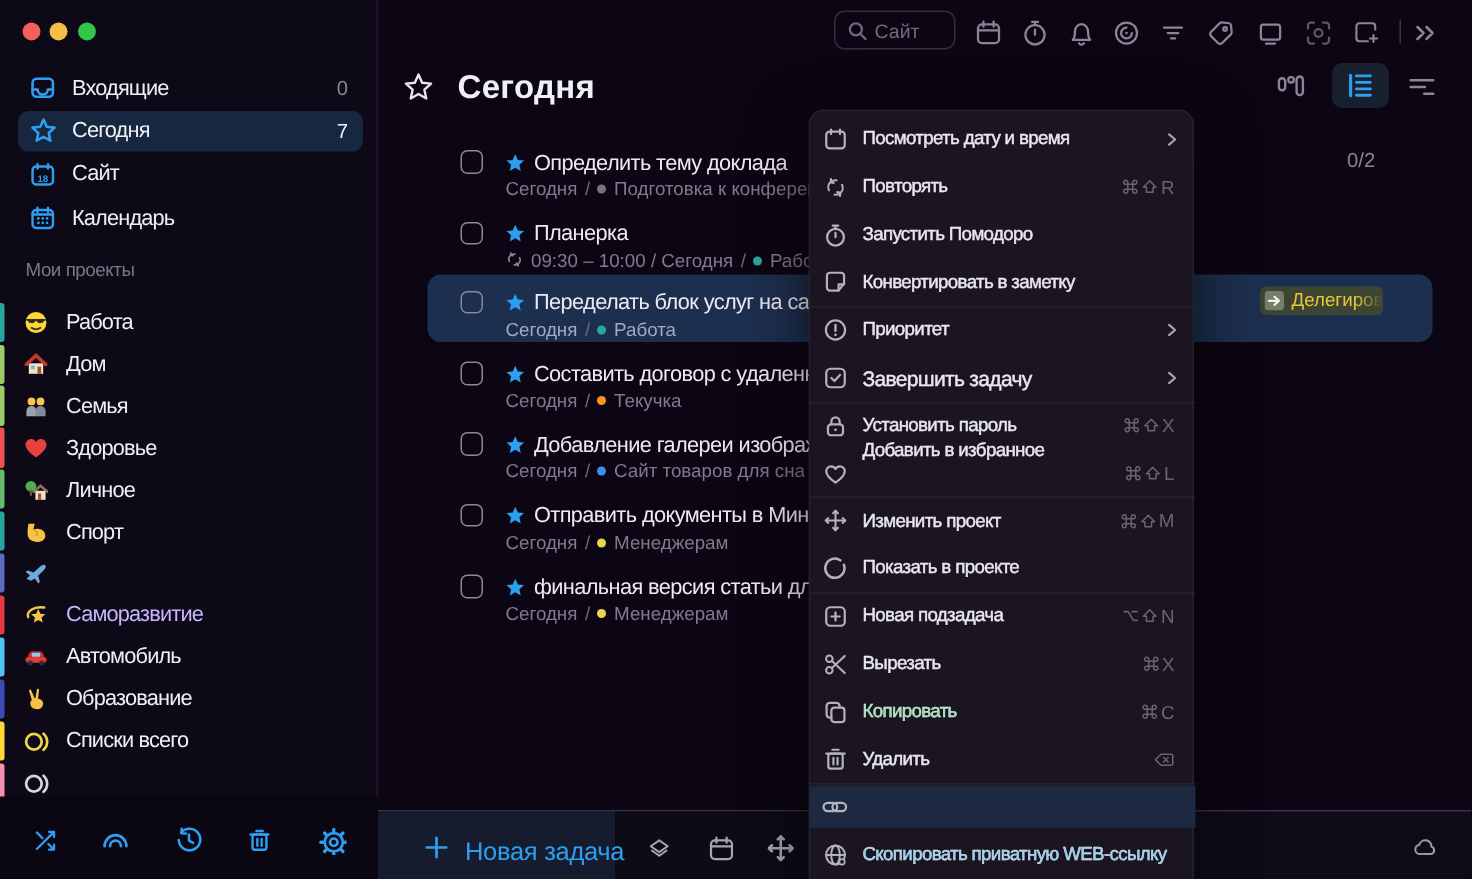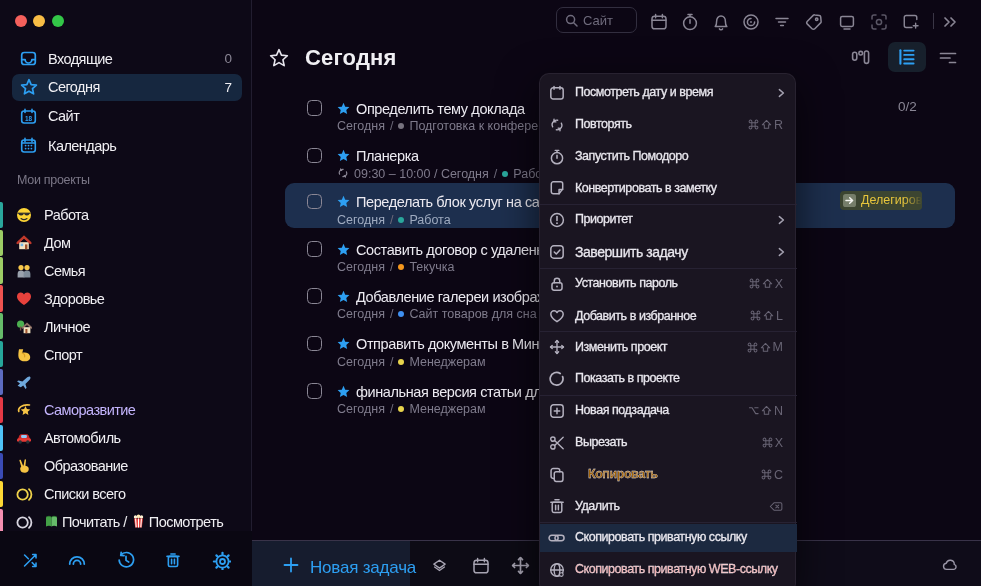--- a/index.html
+++ b/index.html
@@ -145,36 +145,20 @@
       </svg>
     </div>
 <div class="abs" style="left:44px;top:480.1px;height:28px;display:flex;align-items:center;font-size:14.5px;font-weight:500;color:#f0eff3;white-space:nowrap;letter-spacing:-0.55px">Списки всего</div>
 <div class="abs" style="left:0;top:508.5px;width:3px;height:26.3px;background:#f48fb1;border-radius:0 2px 2px 0"></div>
 <div class="abs row" style="left:16px;top:513.9px">
       <svg width="17.0" height="17.0" viewBox="0 0 17 17" style="">
         <circle cx="6.6" cy="8.5" r="5.2" fill="none" stroke="#d8d5e0" stroke-width="1.8" stroke-linecap="round" stroke-linejoin="round"></circle>
         <path d="M13 3.1 a7.2 7.2 0 0 1 0 10.8" fill="none" stroke="#d8d5e0" stroke-width="1.8" stroke-linecap="round" stroke-linejoin="round"></path>
       </svg>
     </div>
-<div class="abs row" style="left:44px;top:507.9px;height:28px;font-size:14.5px;font-weight:500;color:#f0eff3;white-space:nowrap;letter-spacing:-0.55px;width:206px;overflow:hidden">
-      <svg width="15.0" height="15.0" viewBox="0 0 15 15" style="">
-        <path d="M2 3.2 C4 2 6 2 7.5 3.2 L7.5 12.6 C6 11.4 4 11.4 2 12.6 Z" fill="#43a047"></path>
-        <path d="M13 3.2 C11 2 9 2 7.5 3.2 L7.5 12.6 C9 11.4 11 11.4 13 12.6 Z" fill="#66bb6a"></path>
-        <path d="M2 3.2 C4 2 6 2 7.5 3.2 C9 2 11 2 13 3.2" fill="none" stroke="#2e7d32" stroke-width="0.8"></path>
-      </svg>
-      <span style="margin:0 4px 0 3px">Почитать /</span>
-      <svg width="15.0" height="15.0" viewBox="0 0 15 15" style="">
-        <circle cx="4.5" cy="3" r="1.7" fill="#fff3d6"></circle>
-        <circle cx="7.5" cy="2.4" r="1.8" fill="#ffe9b8"></circle>
-        <circle cx="10.5" cy="3" r="1.7" fill="#fff3d6"></circle>
-        <path d="M3 4.4 L4.2 13.6 L10.8 13.6 L12 4.4 Z" fill="#e53935"></path>
-        <path d="M4.6 4.6 L5.2 13.4 M7.5 4.6 L7.5 13.4 M10.4 4.6 L9.8 13.4" stroke="#fff" stroke-width="1.1"></path>
-      </svg>
-      <span style="margin-left:3px">Посмотреть</span>
-    </div>
 <div class="abs" style="left:0;top:531px;width:252px;height:55px;background:#0a0712"></div>
 <div class="abs row" style="left:19px;top:549px;width:22px;height:22px;justify-content:center">
       <svg width="17.0" height="17.0" viewBox="0 0 20 20" style="">
         <path d="M3 16.5 L16.5 3 M12.5 3 h4 v4 M3 3.5 L7.5 8 M12 12.5 L16.5 17 M16.5 13 v4 h-4" fill="none" stroke="#2d9ff2" stroke-width="1.8" stroke-linecap="round" stroke-linejoin="round"></path>
       </svg>
     </div>
 <div class="abs row" style="left:66px;top:549px;width:22px;height:22px;justify-content:center">
       <svg width="20.0" height="20.0" viewBox="0 0 22 22" style="">
         <path d="M3 15.5 a8 8 0 0 1 16 0" fill="none" stroke="#2d9ff2" stroke-width="2" stroke-linecap="round" stroke-linejoin="round"></path>
         <path d="M7 15.5 a4 4 0 0 1 8 0" fill="none" stroke="#2d9ff2" stroke-width="2" stroke-linecap="round" stroke-linejoin="round"></path>
@@ -490,21 +474,21 @@
       <span style="margin-left:2px"><svg width="11.0" height="11.0" viewBox="0 0 12 12" style="vertical-align:-1.5px">
           <path d="M6 1.6 L10.6 6.4 H8.4 v3.6 H3.6 V6.4 H1.4 Z" fill="none" stroke="#686474" stroke-width="1.1" stroke-linecap="round" stroke-linejoin="round"></path>
         </svg></span>
       <span style="margin-left:2px">X</span>
     </div>
 <div class="abs row" style="left:8px;top:232.5px;width:18px;height:18px;justify-content:center">
       <svg width="16.0" height="16.0" viewBox="0 0 14 14" style="">
         <path d="M7 12 C2.8 9.2 1.6 7.2 1.6 5.4 C1.6 3.8 2.9 2.5 4.4 2.5 C5.5 2.5 6.5 3.1 7 4 C7.5 3.1 8.5 2.5 9.6 2.5 C11.1 2.5 12.4 3.8 12.4 5.4 C12.4 7.2 11.2 9.2 7 12 Z" fill="none" stroke="#b4b1bf" stroke-width="1.3" stroke-linecap="round" stroke-linejoin="round"></path>
       </svg>
     </div>
-<div class="abs" style="left:35px;top:235px;font-size:12.5px;font-weight:500;color:#e9e7ee;white-space:nowrap;letter-spacing:-0.45px;-webkit-text-stroke:0.3px #e9e7ee">Добавить в избранное</div>
+<div class="abs" style="left:35px;top:219px;font-size:12.5px;font-weight:500;color:#e9e7ee;white-space:nowrap;letter-spacing:-0.45px;-webkit-text-stroke:0.3px #e9e7ee">Добавить в избранное</div>
 <div class="abs row" style="right:12px;top:233.5px;height:16px;font-size:12.5px;color:#686474;justify-content:flex-end">
       <span style="margin-left:2px"><svg width="11.0" height="11.0" viewBox="0 0 12 12" style="vertical-align:-1.5px">
           <path d="M4.2 4.2 v3.6 h3.6 V4.2 Z M4.2 4.2 H2.9 a1.5 1.5 0 1 1 1.3 -1.3 Z M7.8 4.2 h1.3 a1.5 1.5 0 1 0 -1.3 -1.3 Z M4.2 7.8 H2.9 a1.5 1.5 0 1 0 1.3 1.3 Z M7.8 7.8 h1.3 a1.5 1.5 0 1 1 -1.3 1.3 Z" fill="none" stroke="#686474" stroke-width="1.1" stroke-linecap="round" stroke-linejoin="round"></path>
         </svg></span>
       <span style="margin-left:2px"><svg width="11.0" height="11.0" viewBox="0 0 12 12" style="vertical-align:-1.5px">
           <path d="M6 1.6 L10.6 6.4 H8.4 v3.6 H3.6 V6.4 H1.4 Z" fill="none" stroke="#686474" stroke-width="1.1" stroke-linecap="round" stroke-linejoin="round"></path>
         </svg></span>
       <span style="margin-left:2px">L</span>
     </div>
 <div class="abs row" style="left:8px;top:264.3px;width:18px;height:18px;justify-content:center">
@@ -558,21 +542,21 @@
           <path d="M4.2 4.2 v3.6 h3.6 V4.2 Z M4.2 4.2 H2.9 a1.5 1.5 0 1 1 1.3 -1.3 Z M7.8 4.2 h1.3 a1.5 1.5 0 1 0 -1.3 -1.3 Z M4.2 7.8 H2.9 a1.5 1.5 0 1 0 1.3 1.3 Z M7.8 7.8 h1.3 a1.5 1.5 0 1 1 -1.3 1.3 Z" fill="none" stroke="#686474" stroke-width="1.1" stroke-linecap="round" stroke-linejoin="round"></path>
         </svg></span>
       <span style="margin-left:2px">X</span>
     </div>
 <div class="abs row" style="left:8px;top:391.5px;width:18px;height:18px;justify-content:center">
       <svg width="16.0" height="16.0" viewBox="0 0 14 14" style="">
         <rect x="4.6" y="4.2" width="7.6" height="8.4" rx="1.6" fill="none" stroke="#b4b1bf" stroke-width="1.3" stroke-linecap="round" stroke-linejoin="round"></rect>
         <path d="M9.4 4.2 V3.2 A1.8 1.8 0 0 0 7.6 1.4 H3.6 A1.8 1.8 0 0 0 1.8 3.2 v5 a1.8 1.8 0 0 0 1.8 1.8 h1" fill="none" stroke="#b4b1bf" stroke-width="1.3" stroke-linecap="round" stroke-linejoin="round"></path>
       </svg>
     </div>
-<div class="abs" style="left:48px;top:392.7px;font-size:12.5px;font-weight:700;color:#a16207;white-space:nowrap;letter-spacing:-0.45px;-webkit-text-stroke:0.3px #e9e7ee">Копировать</div>
+<div class="abs" style="left:35px;top:392.7px;font-size:12.5px;font-weight:400;color:#86efac;white-space:nowrap;letter-spacing:-0.45px;-webkit-text-stroke:0.3px #e9e7ee">Копировать</div>
 <div class="abs row" style="right:12px;top:392.5px;height:16px;font-size:12.5px;color:#686474;justify-content:flex-end">
       <span style="margin-left:2px"><svg width="11.0" height="11.0" viewBox="0 0 12 12" style="vertical-align:-1.5px">
           <path d="M4.2 4.2 v3.6 h3.6 V4.2 Z M4.2 4.2 H2.9 a1.5 1.5 0 1 1 1.3 -1.3 Z M7.8 4.2 h1.3 a1.5 1.5 0 1 0 -1.3 -1.3 Z M4.2 7.8 H2.9 a1.5 1.5 0 1 0 1.3 1.3 Z M7.8 7.8 h1.3 a1.5 1.5 0 1 1 -1.3 1.3 Z" fill="none" stroke="#686474" stroke-width="1.1" stroke-linecap="round" stroke-linejoin="round"></path>
         </svg></span>
       <span style="margin-left:2px">C</span>
     </div>
 <div class="abs row" style="left:8px;top:423.3px;width:18px;height:18px;justify-content:center">
       <svg width="16.0" height="16.0" viewBox="0 0 14 14" style="">
         <rect x="2.8" y="3.8" width="8.4" height="8.8" rx="1.4" fill="none" stroke="#b4b1bf" stroke-width="1.3" stroke-linecap="round" stroke-linejoin="round"></rect>
         <path d="M1.6 3.8 h10.8 M5.2 1.6 h3.6 M5.8 6.4 v3.8 M8.2 6.4 v3.8" fill="none" stroke="#b4b1bf" stroke-width="1.3" stroke-linecap="round" stroke-linejoin="round"></path>
@@ -585,27 +569,26 @@
           <path d="M7.4 4.4 L10.6 7.6 M10.6 4.4 L7.4 7.6" fill="none" stroke="#686474" stroke-width="1.1" stroke-linecap="round" stroke-linejoin="round"></path>
         </svg></span>
     </div>
 <div class="abs" style="left:0;top:449.7px;width:257px;height:28.8px;background:#1c2940"></div>
 <div class="abs row" style="left:8px;top:455.1px;width:18px;height:18px;justify-content:center">
       <svg width="17.1" height="16.0" viewBox="0 0 15 14" style="">
         <rect x="0.9" y="4.6" width="8" height="4.8" rx="2.4" fill="none" stroke="#b4b1bf" stroke-width="1.3" stroke-linecap="round" stroke-linejoin="round"></rect>
         <rect x="6.1" y="4.6" width="8" height="4.8" rx="2.4" fill="none" stroke="#b4b1bf" stroke-width="1.3" stroke-linecap="round" stroke-linejoin="round"></rect>
       </svg>
     </div>
-<div class="abs" style="left:35px;top:456.3px;font-size:12.5px;font-weight:500;color:#e9e7ee;white-space:nowrap;letter-spacing:-0.45px;-webkit-text-stroke:0.3px #e9e7ee">Скопировать приватную ссылку</div>
 <div class="abs row" style="left:8px;top:486.9px;width:18px;height:18px;justify-content:center">
       <svg width="16.0" height="16.0" viewBox="0 0 14 14" style="">
         <circle cx="7" cy="7" r="5.5" fill="none" stroke="#b4b1bf" stroke-width="1.2" stroke-linecap="round" stroke-linejoin="round"></circle>
         <ellipse cx="7" cy="7" rx="2.5" ry="5.5" fill="none" stroke="#b4b1bf" stroke-width="1.2" stroke-linecap="round" stroke-linejoin="round"></ellipse>
         <path d="M1.5 7 h11" fill="none" stroke="#b4b1bf" stroke-width="1.2" stroke-linecap="round" stroke-linejoin="round"></path>
         <circle cx="10.8" cy="11" r="1.6" fill="#1a1521" stroke="#b4b1bf" stroke-width="1"></circle>
       </svg>
     </div>
-<div class="abs" style="left:35px;top:488.1px;font-size:12.5px;font-weight:500;color:#fca5a5;white-space:nowrap;letter-spacing:-0.45px;-webkit-text-stroke:0.3px #e9e7ee">Скопировать приватную WEB-ссылку</div>
+<div class="abs" style="left:35px;top:488.1px;font-size:12.5px;font-weight:500;color:#7dd3fc;white-space:nowrap;letter-spacing:-0.45px;-webkit-text-stroke:0.3px #e9e7ee">Скопировать приватную WEB-ссылку</div>
 <div class="abs" style="left:0;top:130.2px;width:257px;height:1px;background:#272233"></div>
 <div class="abs" style="left:0;top:193.8px;width:257px;height:1px;background:#272233"></div>
 <div class="abs" style="left:0;top:257.4px;width:257px;height:1px;background:#272233"></div>
 <div class="abs" style="left:0;top:321.0px;width:257px;height:1px;background:#272233"></div>
 <div class="abs" style="left:0;top:448.2px;width:257px;height:1px;background:#272233"></div>
 </div>
 </body></html>

